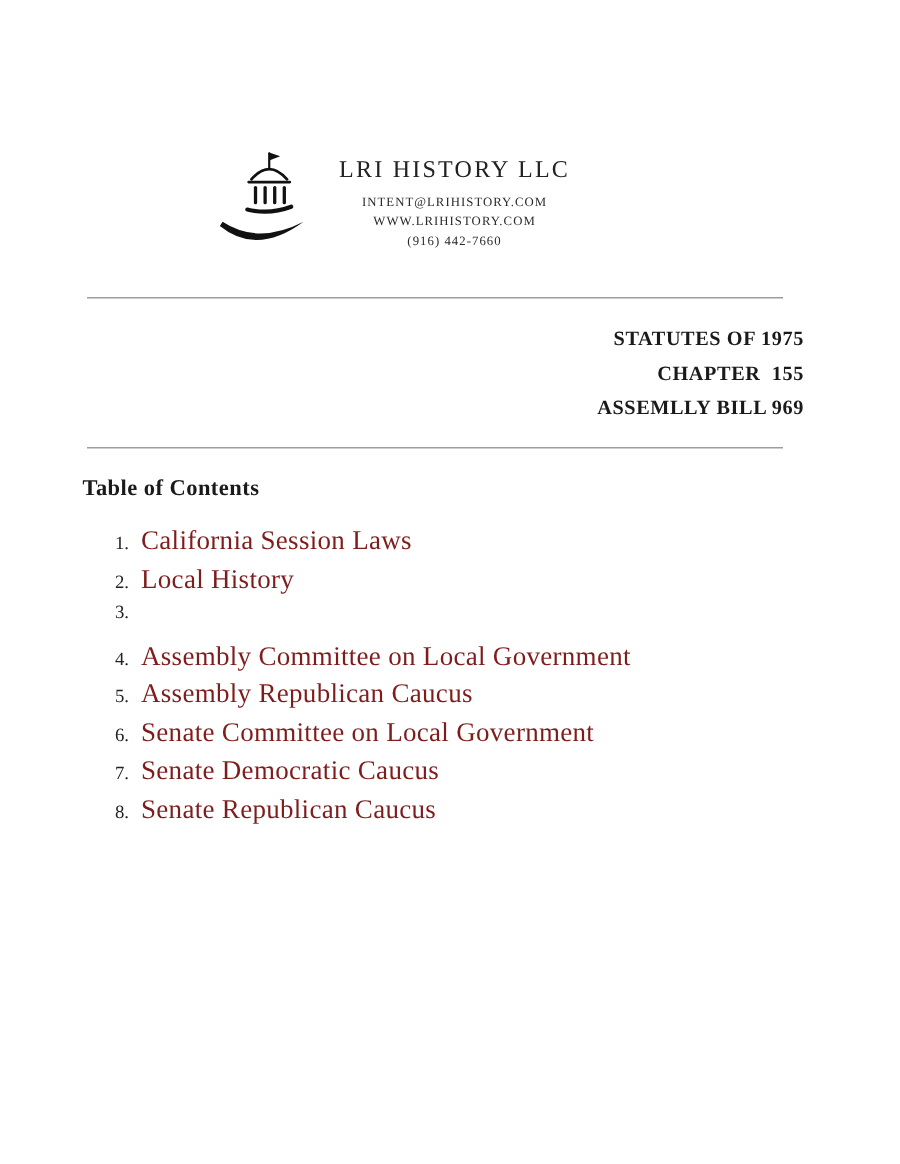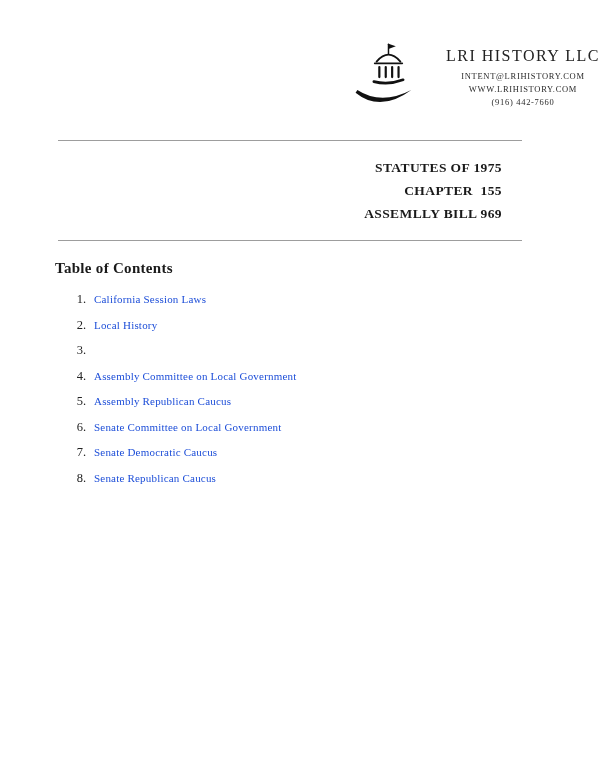--- a/index.html
+++ b/index.html
@@ -15,24 +15,23 @@
     position: relative;
     width: 600px;
     height: 776px;
     background: #ffffff;
   }
 
   
   .letterhead {
     display: flex;
     align-items: center;
-    padding-top: 38px;
+    padding-top: 96px;
     margin-left: 142px;
-    gap: 31px;
-    justify-content: flex-end;
+    gap: 20px;
   }
   .logo { width: 64px; height: 80px; flex: 0 0 auto; }
   .logo svg { width: 100%; height: 100%; }
   .contact { text-align: center; }
   .company {
     font-size: 16px;
     letter-spacing: 1.5px;
     font-variant: small-caps;
     color: #222;
     margin-bottom: 5px;
@@ -50,21 +49,21 @@
     border-top: 1px solid #9d9d9d;
     margin-left: 58px;
     margin-right: 78px;
   }
   .rule-top { margin-top: 22px; }
   .rule-bottom { margin-top: 15px; }
 
   
   .reference {
     text-align: right;
-    padding-right: 98px;
+    padding-right: 64px;
     margin-top: 15px;
   }
   .ref-line {
     font-weight: bold;
     font-size: 13.5px;
     line-height: 23px;
     letter-spacing: 0.4px;
     white-space: pre;
     color: #1a1a1a;
   }
@@ -86,23 +85,23 @@
     height: 25.5px;
   }
   .toc-num {
     width: 16px;
     text-align: right;
     font-size: 12.5px;
     color: #222;
   }
   .toc-label {
     margin-left: 8px;
-    font-size: 11px;
+    font-size: 18px;
     letter-spacing: 0.2px;
-    color: #1d4ed8;
+    color: #7f1d1d;
   }
 </style>
 </head>
 <body>
 
 <div class="page">
 
   <header class="letterhead">
     <div class="logo">
       <svg viewBox="0 0 70 84" xmlns="http://www.w3.org/2000/svg" fill="none" stroke="#111" stroke-linecap="round">

